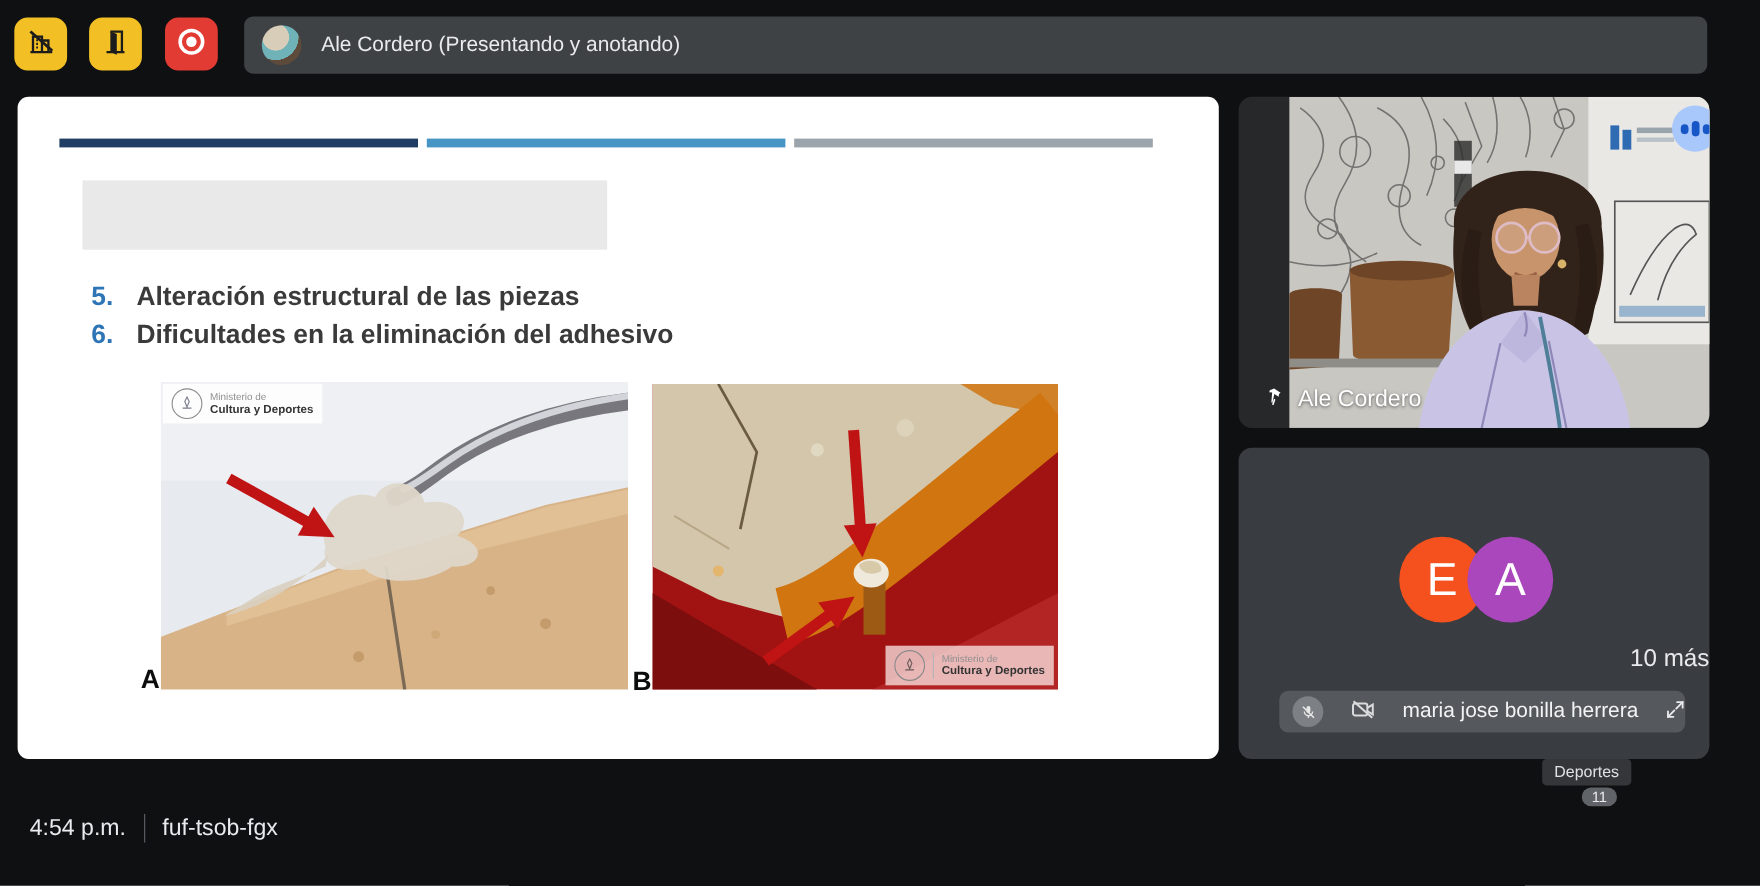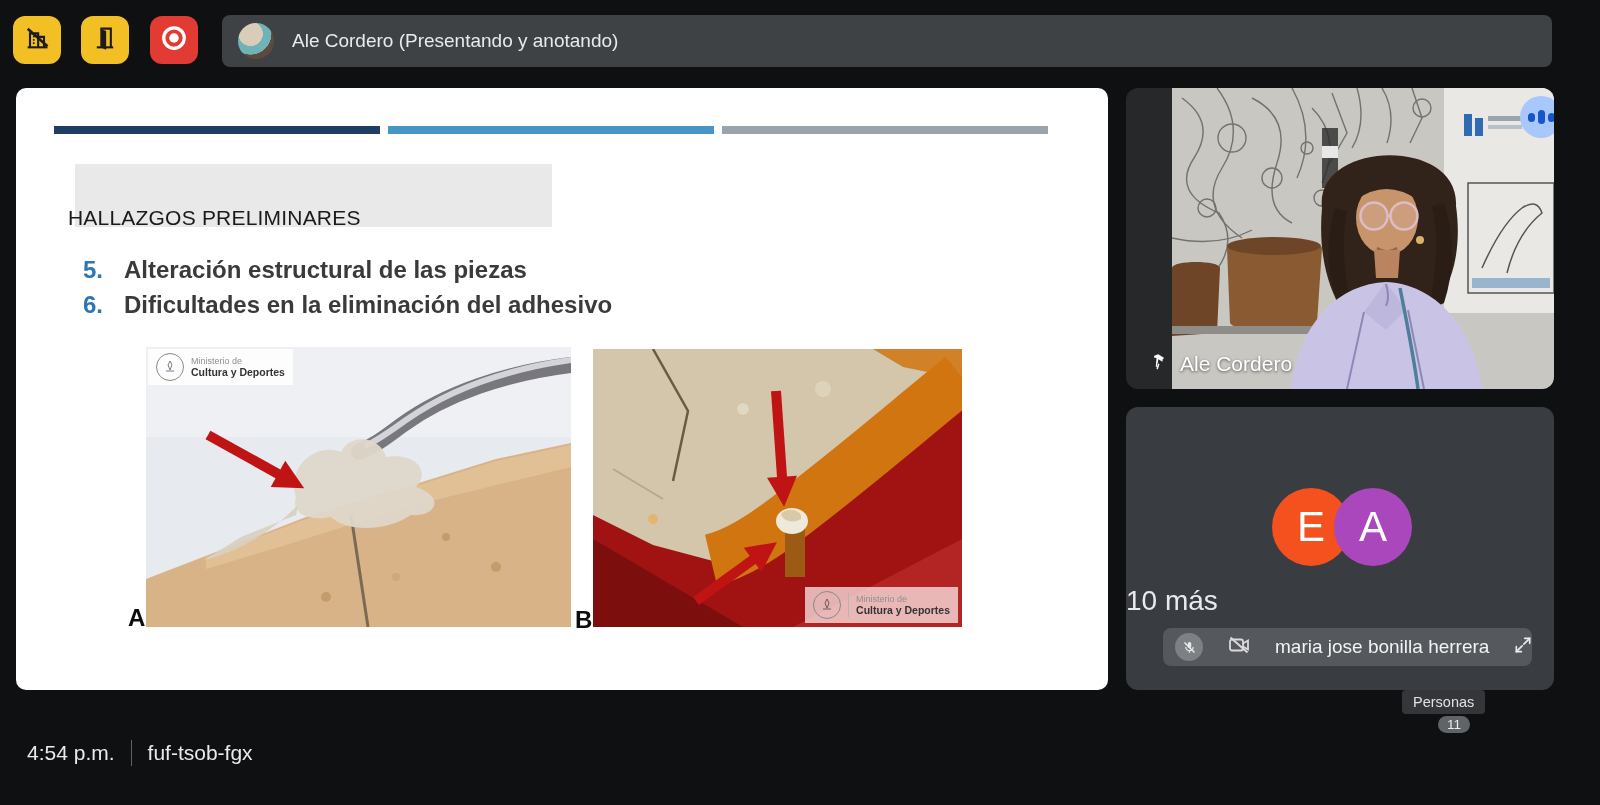--- a/index.html
+++ b/index.html
@@ -54,21 +54,21 @@
   #audio-indicator .b { width:7px; border-radius:4px; background:#1756c6; }
   #audio-indicator .b1 { height:9px; } #audio-indicator .b2 { height:14px; } #audio-indicator .b3 { height:9px; }
 
   
   #participants-tile { position:absolute; left:1126px; top:407px; width:428px; height:283px;
     border-radius:12px; background:#393c40; cursor:pointer; }
   .pav { position:absolute; width:78px; height:78px; border-radius:50%;
     display:flex; align-items:center; justify-content:center; font-size:42px; color:#fff; }
   #pav-e { left:146px; top:81px; background:#f4511e; }
   #pav-a { left:208px; top:81px; background:#ab47bc; }
-  #more-label { position:absolute; left:0; top:178px; width:100%; text-align:left; font-size:28px; color:#e8eaed; }
+  #more-label { position:absolute; left:0; top:178px; width:100%; text-align:right; font-size:22px; color:#e8eaed;padding-left:42px; }
   #speaker-pill { position:absolute; left:37px; top:221px; width:369px; height:38px; border-radius:8px;
     background:#55585c; display:flex; align-items:center; gap:24px; padding:0 12px; }
   #speaker-mic-circle { width:28px; height:28px; border-radius:50%; background:#7d8084;
     display:flex; align-items:center; justify-content:center; flex-shrink:0; }
   #speaker-name { font-size:19px; color:#f1f3f4; flex:1; white-space:nowrap; }
 
   
   #bottombar { position:absolute; left:0; top:700px; width:1600px; height:105px; }
   #meet-info { position:absolute; left:27px; top:0; height:105px; display:flex; align-items:center; gap:16px; font-size:21px; color:#e8eaed; }
   #meet-info .sep { width:1px; height:26px; background:#5f6368; }
@@ -115,21 +115,20 @@
   </div>
 </div>
 
 <div id="slide">
   <div id="slide-bars">
     <div class="bar" style="background:#203e63"></div>
     <div class="bar" style="background:#4795c4"></div>
     <div class="bar" style="background:#9ba4aa"></div>
   </div>
   <div id="title-block"></div>
-  <div id="slide-title">HALLAZGOS PRELIMINARES</div>
 
   <div id="slide-list">
     <div class="slide-li">
       <span class="num">5.</span>
       <span class="txt">Alteración estructural de las piezas</span>
     </div>
     <div class="slide-li">
       <span class="num">6.</span>
       <span class="txt">Dificultades en la eliminación del adhesivo</span>
     </div>
@@ -323,14 +322,14 @@
 
 <div id="bottombar">
   <div id="meet-info">
     <span>4:54 p.m.</span>
     <span class="sep"></span>
     <span>fuf-tsob-fgx</span>
   </div>
 
 </div>
 
-<div id="people-tooltip">Personas</div>
+<div id="people-tooltip">Deportes</div>
 <div id="people-count">11</div>
 
 </body></html>

